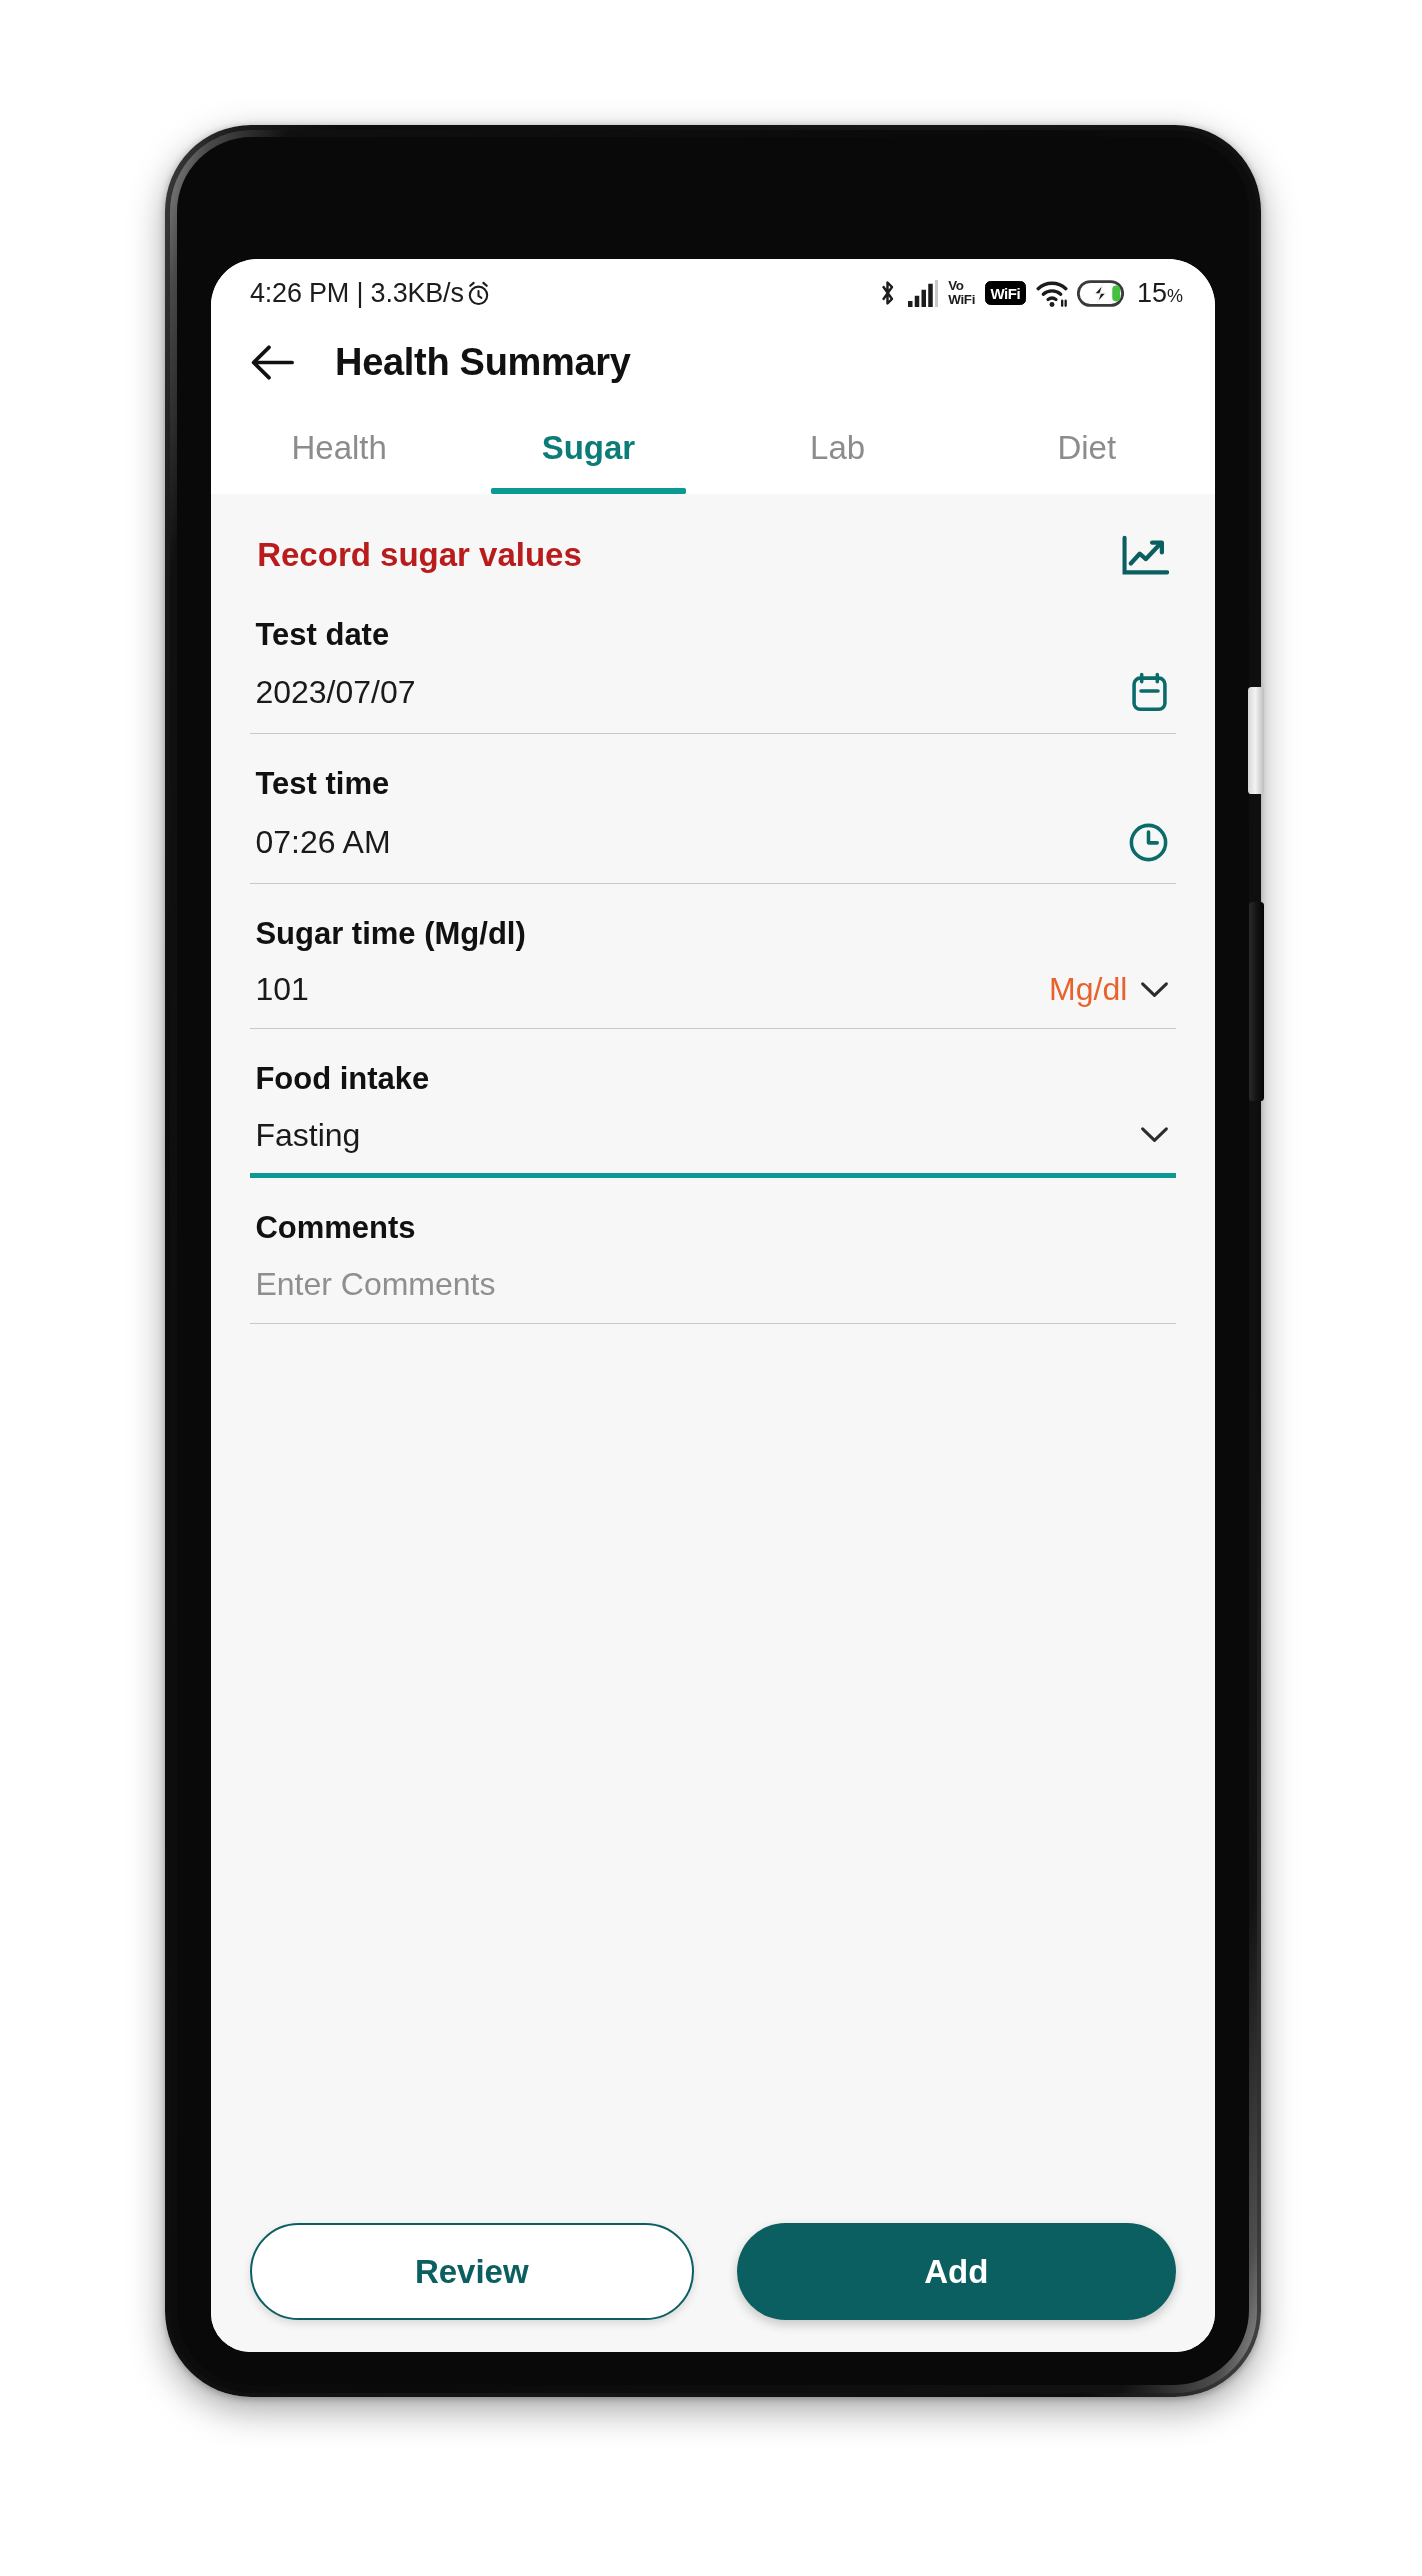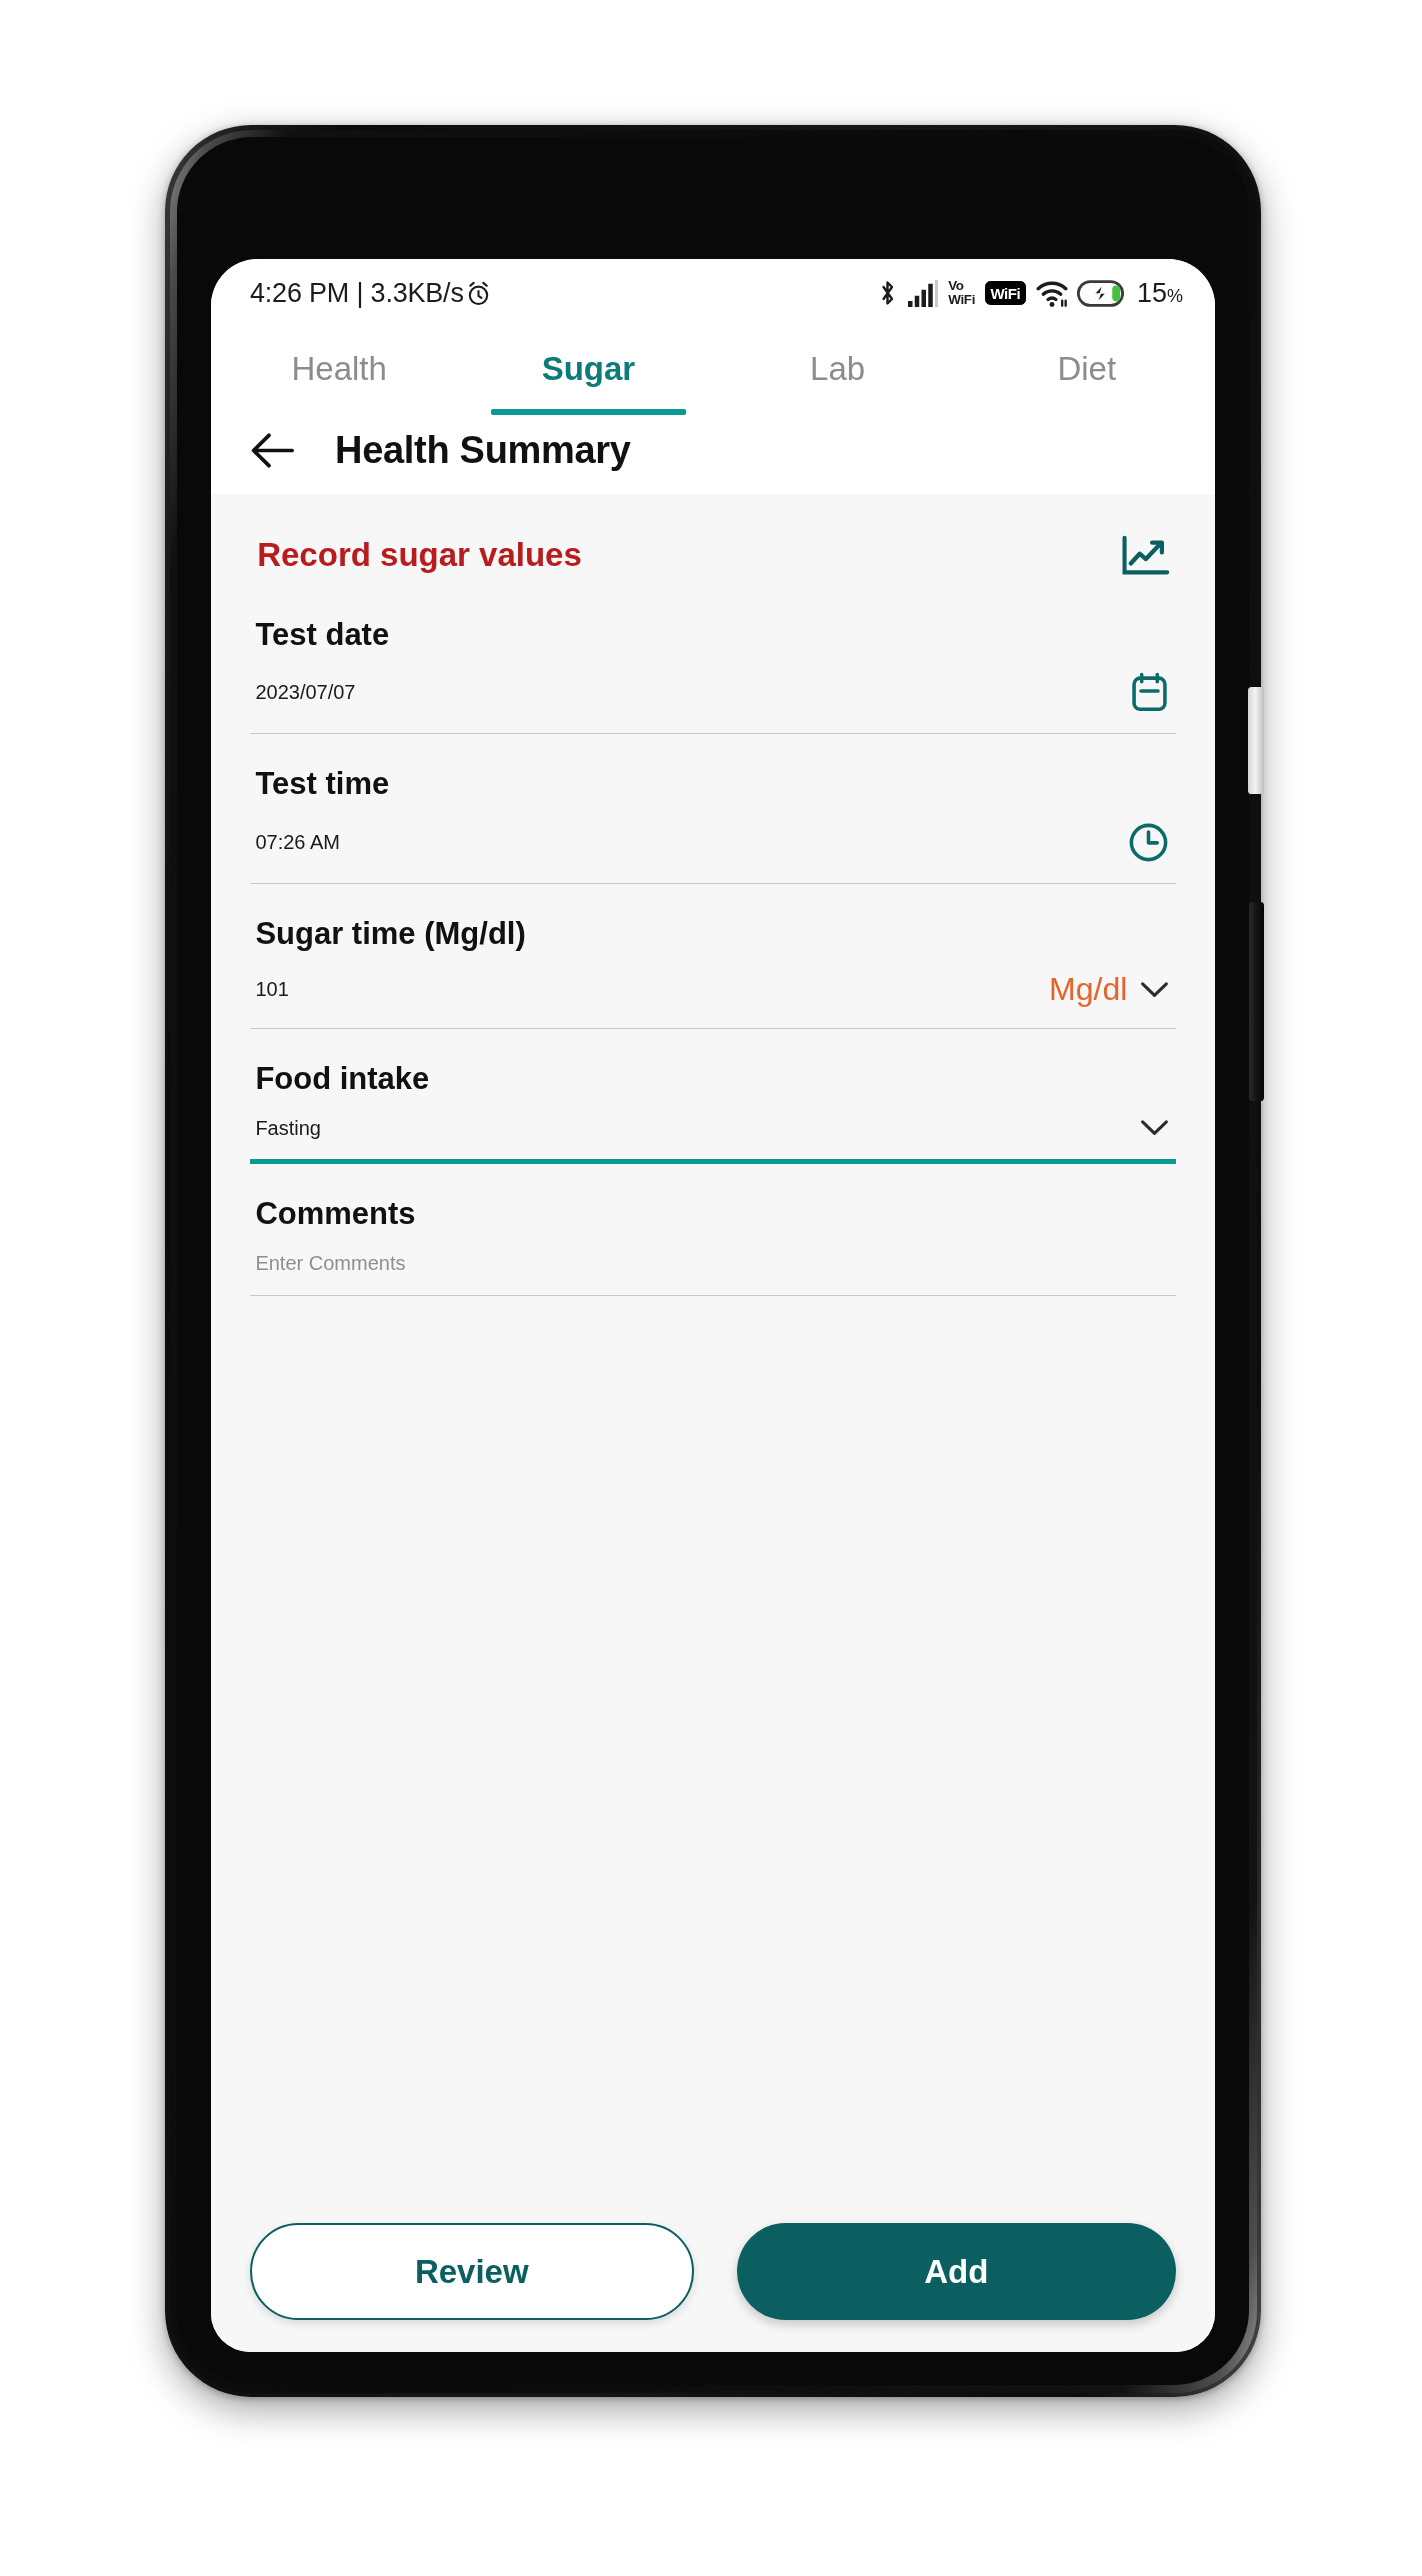--- a/index.html
+++ b/index.html
@@ -138,21 +138,21 @@
   #record-title { font-size: 33px; font-weight: 700; color: #b91c1c; text-align: right; }
 
   .field { padding-top: 32px; }
   .field-label { font-size: 31px; font-weight: 700; color: #111; padding-left: 5.4px; }
   .field-row {
     display: flex; align-items: center; justify-content: space-between;
     padding: 19.7px 7.2px 19.7px 5.4px;
     border-bottom: 1.8px solid #c9c9c9;
   }
   .field-row.focused { border-bottom: 5.4px solid #0b9a93; }
-  .field-value { font-size: 20px; color: #1a1a1a; font-weight: 400; }
+  .field-value { font-size: 32px; color: #1a1a1a; font-weight: 400; }
   .field-value.placeholder { color: #8f8f8f; }
   .field-value.truncate {
     white-space: nowrap; overflow: hidden; text-overflow: clip;
     max-width: 760px;
   }
   .unit-select {
     display: flex; align-items: center; gap: 12.5px;
     font-size: 32px; color: #e8622b;
   }
 
@@ -225,32 +225,32 @@
       </svg>
       <svg width="47" height="27" viewBox="0 0 32 18">
         <rect x="0.9" y="0.9" width="30.2" height="16.2" rx="8.1" fill="none" stroke="#3a3a3a" stroke-width="1.9"></rect>
         <rect x="24" y="3.6" width="5.4" height="10.8" rx="2.6" fill="#43c23f"></rect>
         <path d="M18 2.4 L11.6 9.4 h4.1 L13.6 15.6 L20 8.6 h-4.1 Z" fill="#1c1c1c" stroke="#f7f7f7" stroke-width="1"></path>
       </svg>
       <span id="battery-percent"><span>15</span><span class="pct">%</span></span>
     </div>
   </div>
 
+  <div id="app-bar">
+    <svg width="47" height="41" viewBox="0 0 26 23">
+      <path d="M24 11.5 H3 M11 3 L2.4 11.5 L11 20" fill="none" stroke="#111" stroke-width="2.1" stroke-linecap="round" stroke-linejoin="round"></path>
+    </svg>
+    <span id="page-title">Health Summary</span>
+  </div>
+
   <div id="tab-bar">
     <div class="tab">Health</div>
     <div class="tab active">Sugar</div>
     <div class="tab">Lab</div>
     <div class="tab">Diet</div>
-  </div>
-
-  <div id="app-bar">
-    <svg width="47" height="41" viewBox="0 0 26 23">
-      <path d="M24 11.5 H3 M11 3 L2.4 11.5 L11 20" fill="none" stroke="#111" stroke-width="2.1" stroke-linecap="round" stroke-linejoin="round"></path>
-    </svg>
-    <span id="page-title">Health Summary</span>
   </div>
 
   <div id="content">
 
     <div class="section-head">
       <span id="record-title">Record sugar values</span>
       <svg width="48" height="41" viewBox="0 0 27 23">
         <path d="M2 1.5 V21 H26" fill="none" stroke="#0b5f61" stroke-width="2.3" stroke-linecap="round"></path>
         <path d="M5.5 16 L10.5 10.5 L14 13.5 L22.5 4.5" fill="none" stroke="#0b5f61" stroke-width="2.4" stroke-linecap="round" stroke-linejoin="round"></path>
         <path d="M17.5 4.3 H23 V9.8" fill="none" stroke="#0b5f61" stroke-width="2.4" stroke-linecap="round" stroke-linejoin="round"></path>

